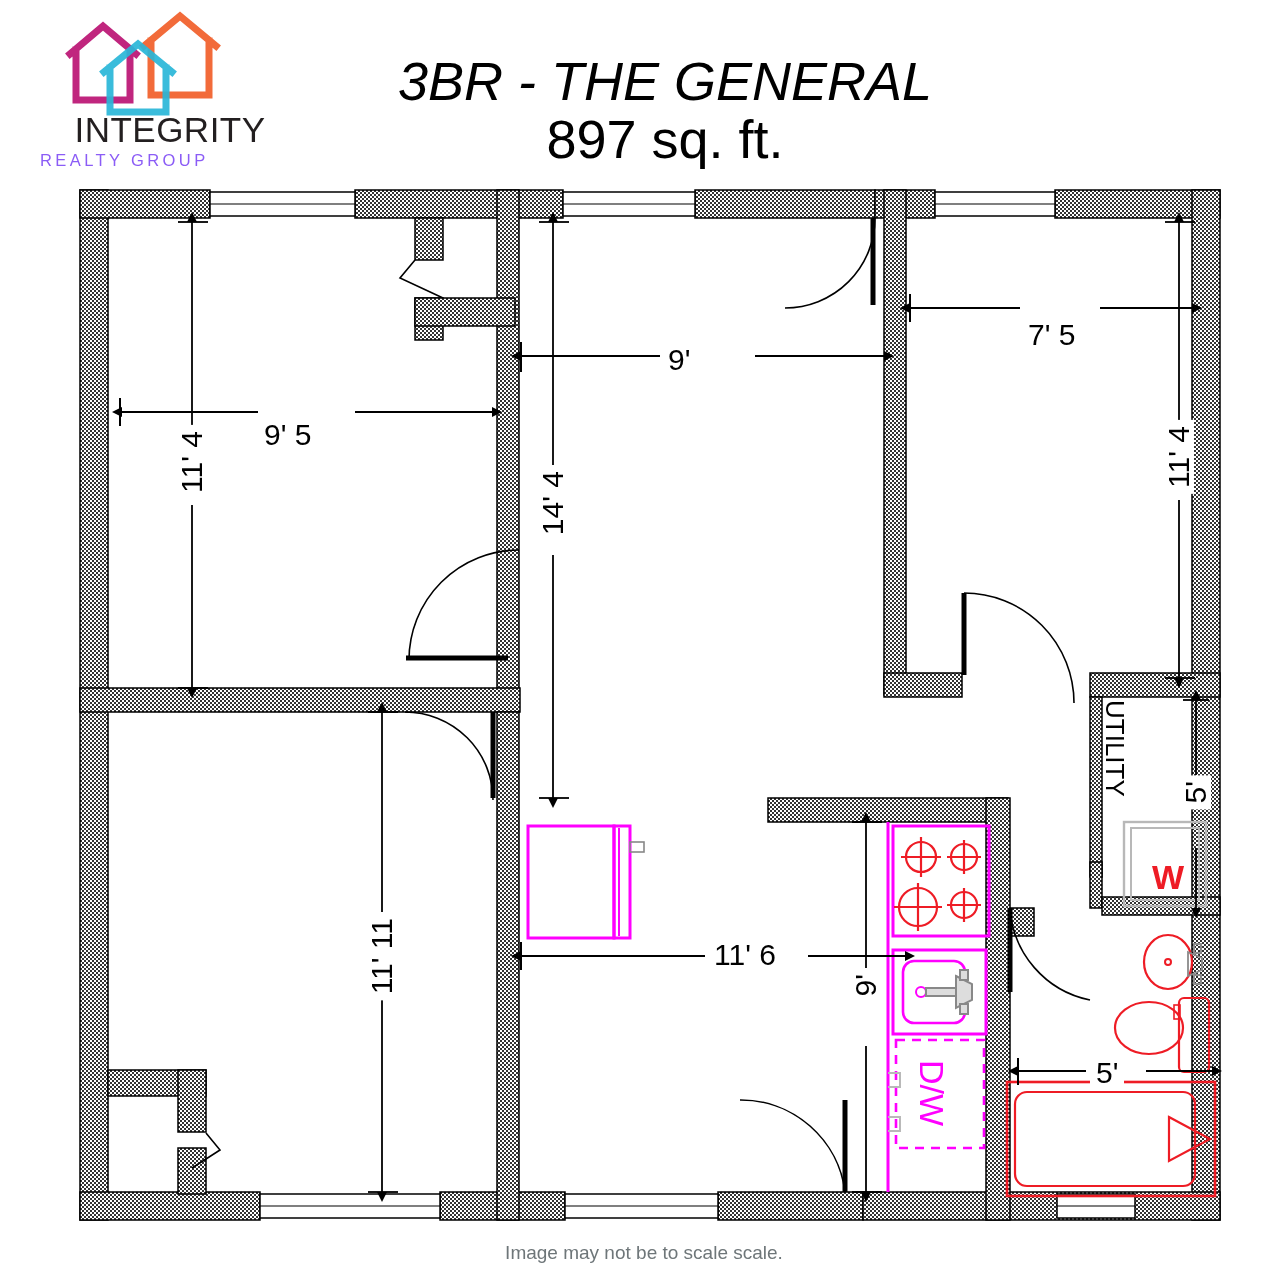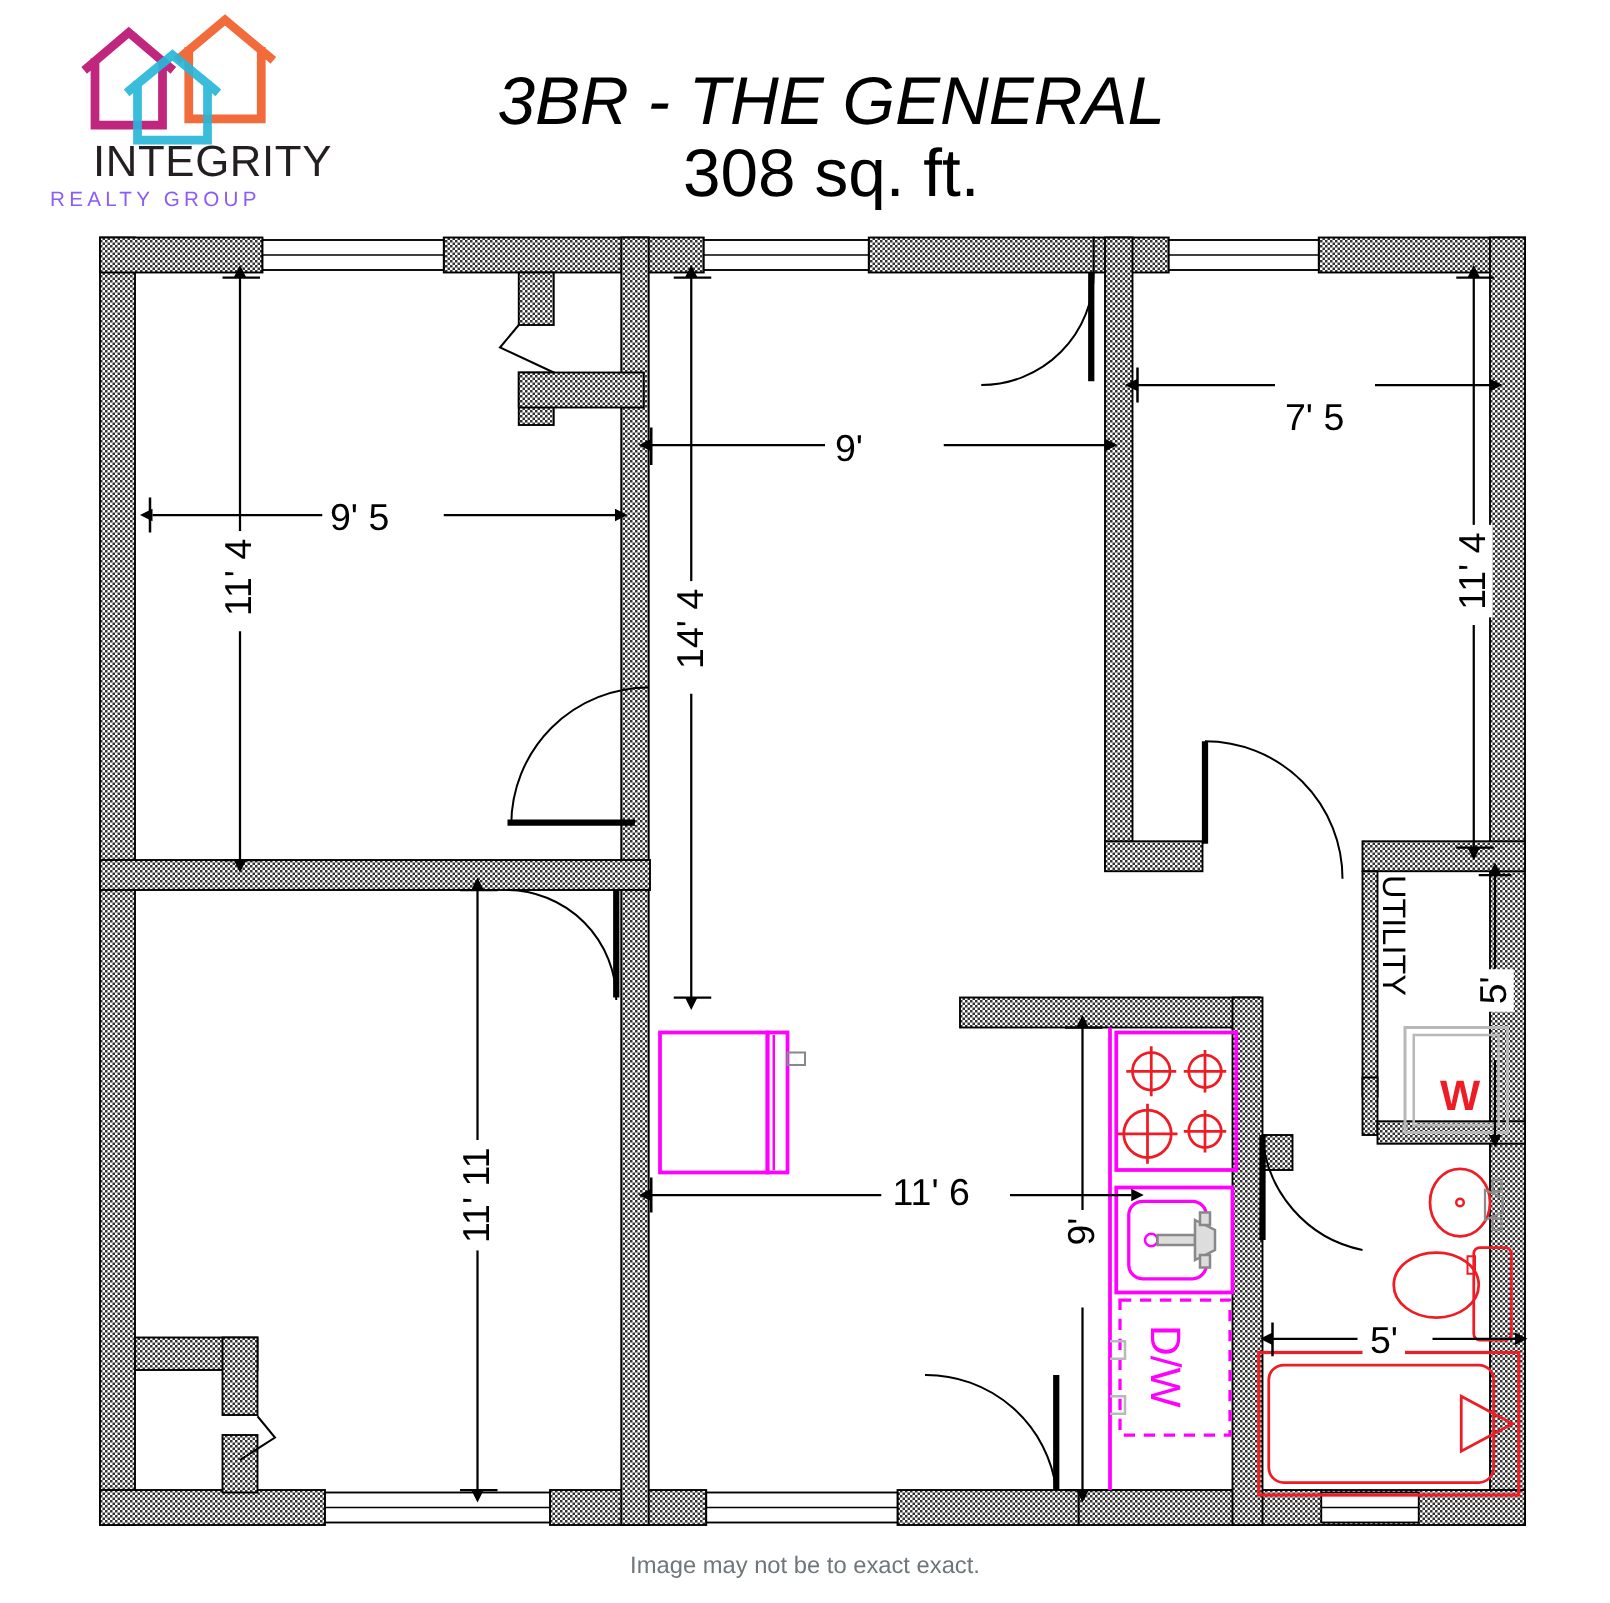--- a/index.html
+++ b/index.html
@@ -126,21 +126,21 @@
       <path d="M104 38 L140 8 L176 38 M111 33 L111 87 L169 87 L169 33" fill="none" stroke="#f26b3a" stroke-width="7" stroke-linecap="square"></path>
 
       <path d="M64 64 L98 36 L132 64 M70 60 L70 104 L126 104 L126 60" fill="none" stroke="#29b6d8" stroke-width="7" stroke-linecap="square" opacity="0.92"></path>
     </svg>
     <div id="logo-word">INTEGRITY</div>
     <div id="logo-sub">REALTY GROUP</div>
   </div>
 
   <div id="title-block">
     <div id="title-line1">3BR - THE GENERAL</div>
-    <div id="title-line2">308 sq. ft.</div>
+    <div id="title-line2">897 sq. ft.</div>
   </div>
 
   <svg id="plan" viewBox="0 0 1288 1282">
     <defs>
 
       <pattern id="wallHatch" width="4" height="4" patternUnits="userSpaceOnUse">
         <rect width="4" height="4" fill="#ffffff"></rect>
         <rect width="2" height="2" x="0" y="0" fill="#333333"></rect>
         <rect width="2" height="2" x="2" y="2" fill="#333333"></rect>
       </pattern>
@@ -356,21 +356,21 @@
       <line x1="1196" y1="700" x2="1196" y2="775" marker-start="url(#arrowStart)"></line>
       <line x1="1196" y1="848" x2="1196" y2="908" marker-end="url(#arrowEnd)"></line>
       <line x1="1183" y1="700" x2="1209" y2="700"></line>
 
       <line x1="1018" y1="1071" x2="1086" y2="1071" marker-start="url(#arrowStart)"></line>
       <line x1="1146" y1="1071" x2="1212" y2="1071" marker-end="url(#arrowEnd)"></line>
       <line x1="1018" y1="1058" x2="1018" y2="1085" stroke-width="2"></line>
     </g>
   </svg>
 
-  <div class="dim-label" style="left:258px; top:400px;">9' 5</div>
+  <div class="dim-label" style="left:258px; top:420px;">9' 5</div>
 
   <div class="dim-label vert" style="left:207px; top:425px; transform: rotate(-90deg) translate(-100%, -100%);">11' 4</div>
 
   <div class="dim-label" style="left:662px; top:345px;">9'</div>
 
   <div class="dim-label vert" style="left:568px; top:465px; transform: rotate(-90deg) translate(-100%, -100%);">14' 4</div>
 
   <div class="dim-label" style="left:1022px; top:296px;margin-top:24px;">7' 5</div>
 
   <div class="dim-label vert" style="left:1194px; top:420px; transform: rotate(-90deg) translate(-100%, -100%);">11' 4</div>
@@ -384,15 +384,15 @@
   <div class="dim-label vert" style="left:1211px; top:775px; transform: rotate(-90deg) translate(-100%, -100%);">5'</div>
 
   <div class="dim-label" style="left:1090px; top:1058px;">5'</div>
 
   <div class="room-label" style="left:1128px; top:700px; transform-origin: 0 0; transform: rotate(90deg);">UTILITY</div>
 
   <div class="appliance-label" style="left:947px; top:1060px; transform-origin: 0 0; transform: rotate(90deg); font-size:34px;">D/W</div>
 
   <div class="appliance-label red" style="left:1152px; top:862px; font-size:34px; font-weight:bold;">W</div>
 
-  <div id="footer-note">Image may not be to exact exact.</div>
+  <div id="footer-note">Image may not be to scale scale.</div>
 
 </div>
 
 </body></html>

